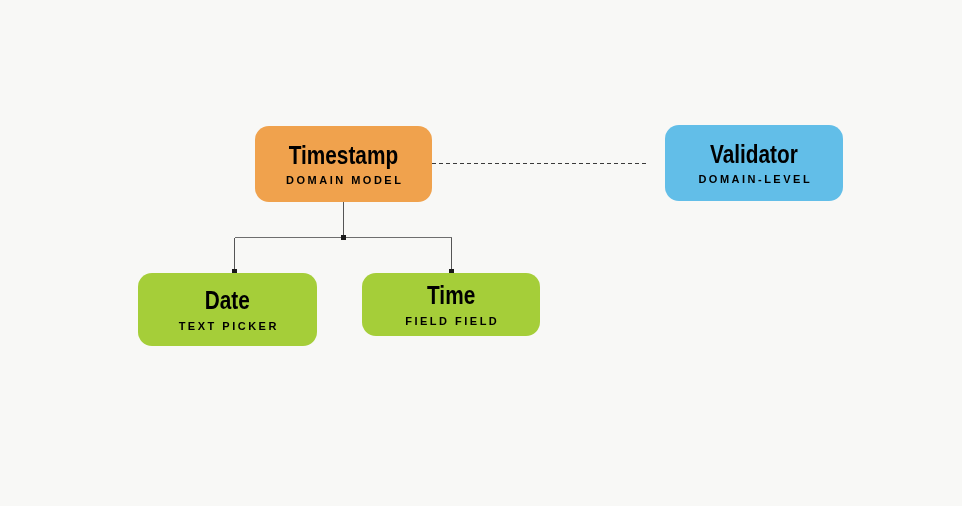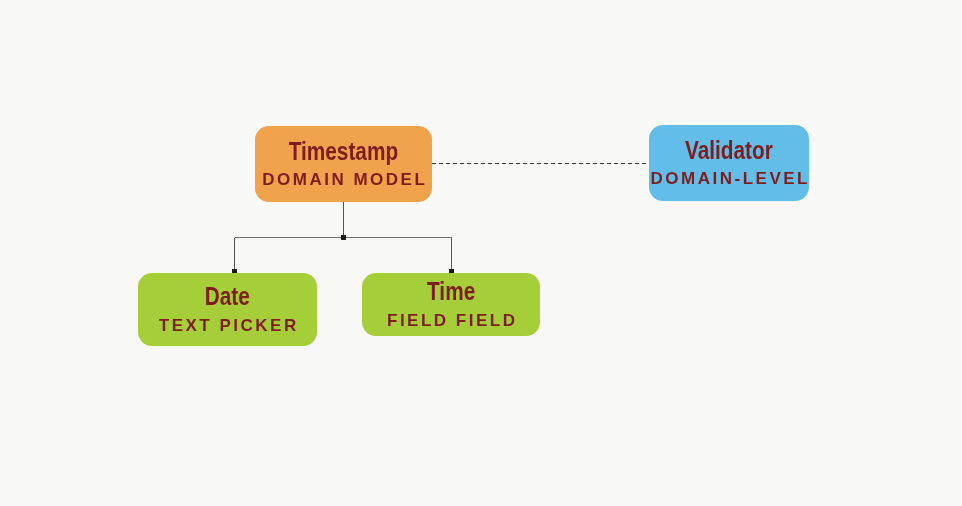--- a/index.html
+++ b/index.html
@@ -22,38 +22,38 @@
     width: 962px;
     height: 506px;
   }
   .node {
     position: absolute;
     border-radius: 14px;
     display: flex;
     flex-direction: column;
     align-items: center;
     justify-content: center;
-    color: #7f1d1d;
+    color: #000000;
     text-align: left;
     box-sizing: border-box;
   }
   .node-timestamp { left: 255px; top: 126px; width: 177px; height: 76px; background: #f0a24d; }
-  .node-validator { left: 649px; top: 125px; width: 160px; height: 76px; background: #62bee8; }
+  .node-validator { left: 665px; top: 125px; width: 178px; height: 76px; background: #62bee8; }
   .node-date      { left: 138px; top: 273px; width: 179px; height: 73px; background: #a5ce39; }
   .node-time      { left: 362px; top: 273px; width: 178px; height: 63px; background: #a5ce39; }
   .node-title {
     font-size: 26px;
     font-weight: 700;
     line-height: 1.05;
     transform: scaleX(0.8);
     transform-origin: center;
     white-space: nowrap;
   }
   .node-subtitle {
-    font-size: 17px;
+    font-size: 11px;
     font-weight: 700;
     letter-spacing: 2.5px;
     margin-top: 5px;
     white-space: nowrap;
     text-indent: 2.5px; 
   }
 </style>
 </head>
 <body>
 

